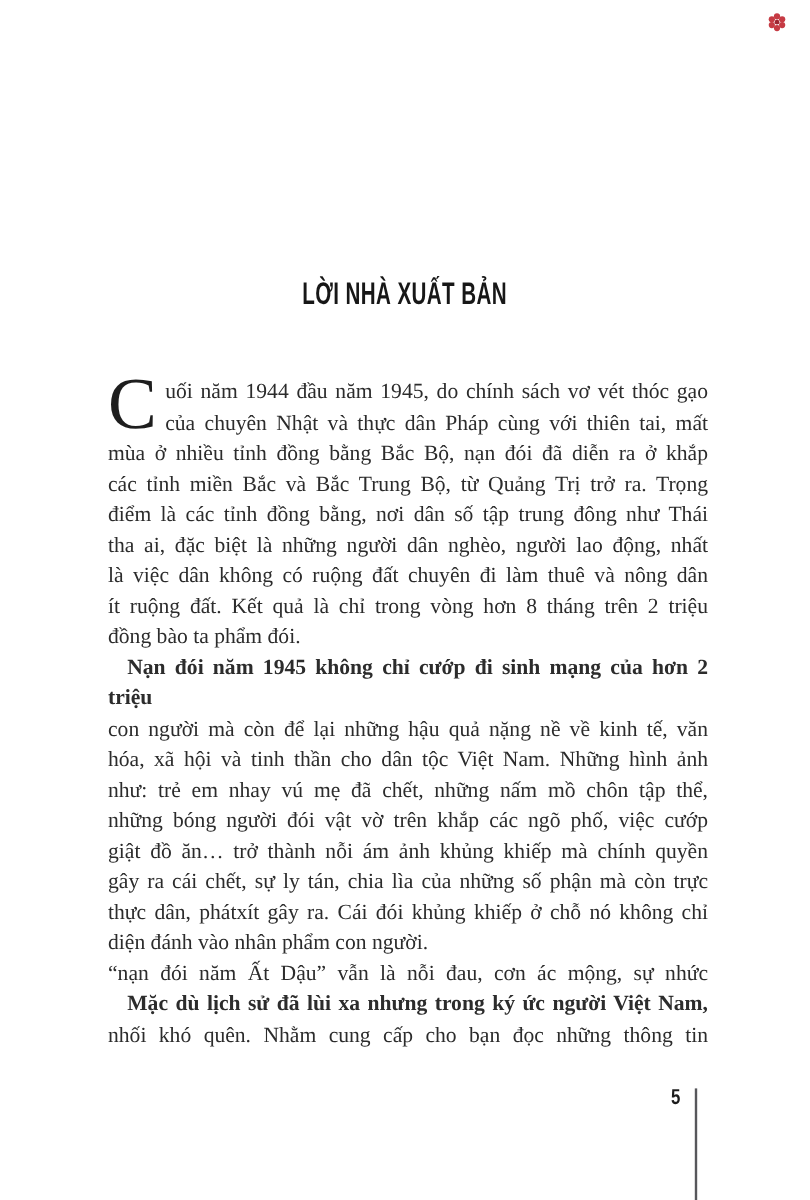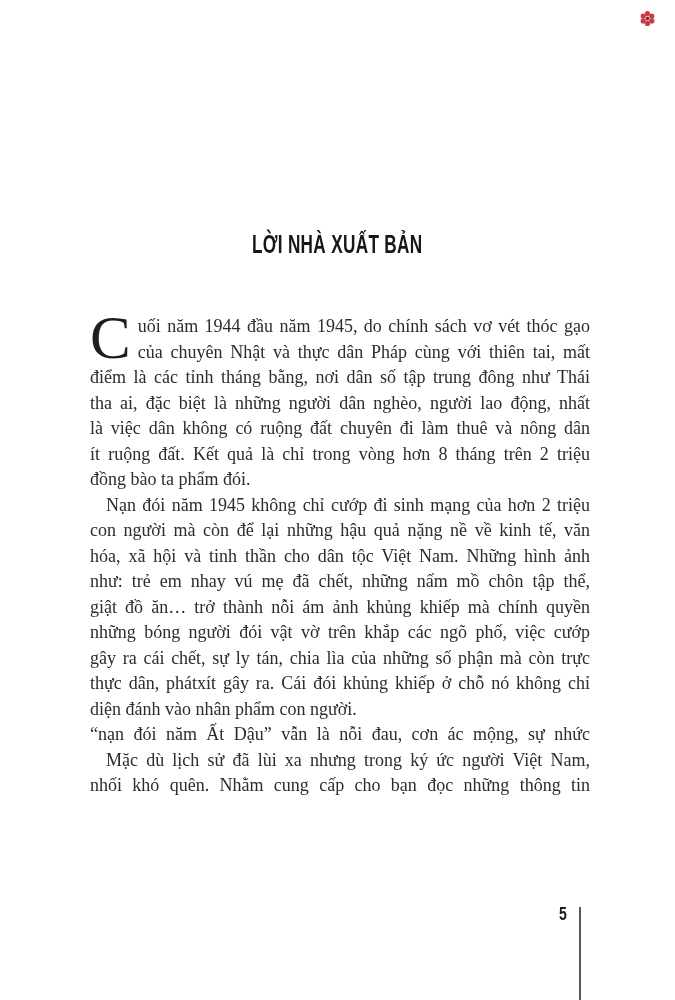--- a/index.html
+++ b/index.html
@@ -57,21 +57,21 @@
     color: #2c2c2c;
   }
   .para { margin: 0; }
   .line {
     text-align: justify;
     text-align-last: justify;
     text-justify: inter-word;
     white-space: nowrap0; 
   }
   .line.left { text-align-last: left; }
-  .line.indent { text-indent: 16px; }
+  .line.indent { text-indent: 16px; font-weight: bold; }
   .dropcap {
     float: left;
     font-size: 61px;
     line-height: 47px;
     height: 50px;
     padding-right: 7px;
     color: #1e1e1e;
   }
 
   
@@ -115,33 +115,35 @@
     </svg>
   </span>
 
   <h1 class="heading"><span class="squeeze">LỜI NHÀ XUẤT BẢN</span></h1>
 
   <div class="body-text">
       <div class="para">
         <span class="dropcap">C</span>
         <div class="line">uối năm 1944 đầu năm 1945, do chính sách vơ vét thóc gạo</div>
         <div class="line">của chuyên Nhật và thực dân Pháp cùng với thiên tai, mất</div>
-        <div class="line">điểm là các tỉnh tháng bằng, nơi dân số tập trung đông như Thái</div>
+        <div class="line">mùa ở nhiều tỉnh đồng bằng Bắc Bộ, nạn đói đã diễn ra ở khắp</div>
+        <div class="line">các tỉnh miền Bắc và Bắc Trung Bộ, từ Quảng Trị trở ra. Trọng</div>
+        <div class="line">điểm là các tỉnh đồng bằng, nơi dân số tập trung đông như Thái</div>
         <div class="line">tha ai, đặc biệt là những người dân nghèo, người lao động, nhất</div>
         <div class="line">là việc dân không có ruộng đất chuyên đi làm thuê và nông dân</div>
         <div class="line">ít ruộng đất. Kết quả là chỉ trong vòng hơn 8 tháng trên 2 triệu</div>
         <div class="line left">đồng bào ta phẩm đói.</div>
       </div>
       <div class="para">
         <div class="line indent">Nạn đói năm 1945 không chỉ cướp đi sinh mạng của hơn 2 triệu</div>
         <div class="line">con người mà còn để lại những hậu quả nặng nề về kinh tế, văn</div>
         <div class="line">hóa, xã hội và tinh thần cho dân tộc Việt Nam. Những hình ảnh</div>
         <div class="line">như: trẻ em nhay vú mẹ đã chết, những nấm mồ chôn tập thể,</div>
+        <div class="line">những bóng người đói vật vờ trên khắp các ngõ phố, việc cướp</div>
         <div class="line">giật đồ ăn… trở thành nỗi ám ảnh khủng khiếp mà chính quyền</div>
-        <div class="line">những bóng người đói vật vờ trên khắp các ngõ phố, việc cướp</div>
         <div class="line">gây ra cái chết, sự ly tán, chia lìa của những số phận mà còn trực</div>
         <div class="line">thực dân, phátxít gây ra. Cái đói khủng khiếp ở chỗ nó không chỉ</div>
         <div class="line left">diện đánh vào nhân phẩm con người.</div>
       </div>
       <div class="para">
         <div class="line">“nạn đói năm Ất Dậu” vẫn là nỗi đau, cơn ác mộng, sự nhức</div>
         <div class="line indent">Mặc dù lịch sử đã lùi xa nhưng trong ký ức người Việt Nam,</div>
         <div class="line">nhối khó quên. Nhằm cung cấp cho bạn đọc những thông tin</div>
       </div>
     </div>

